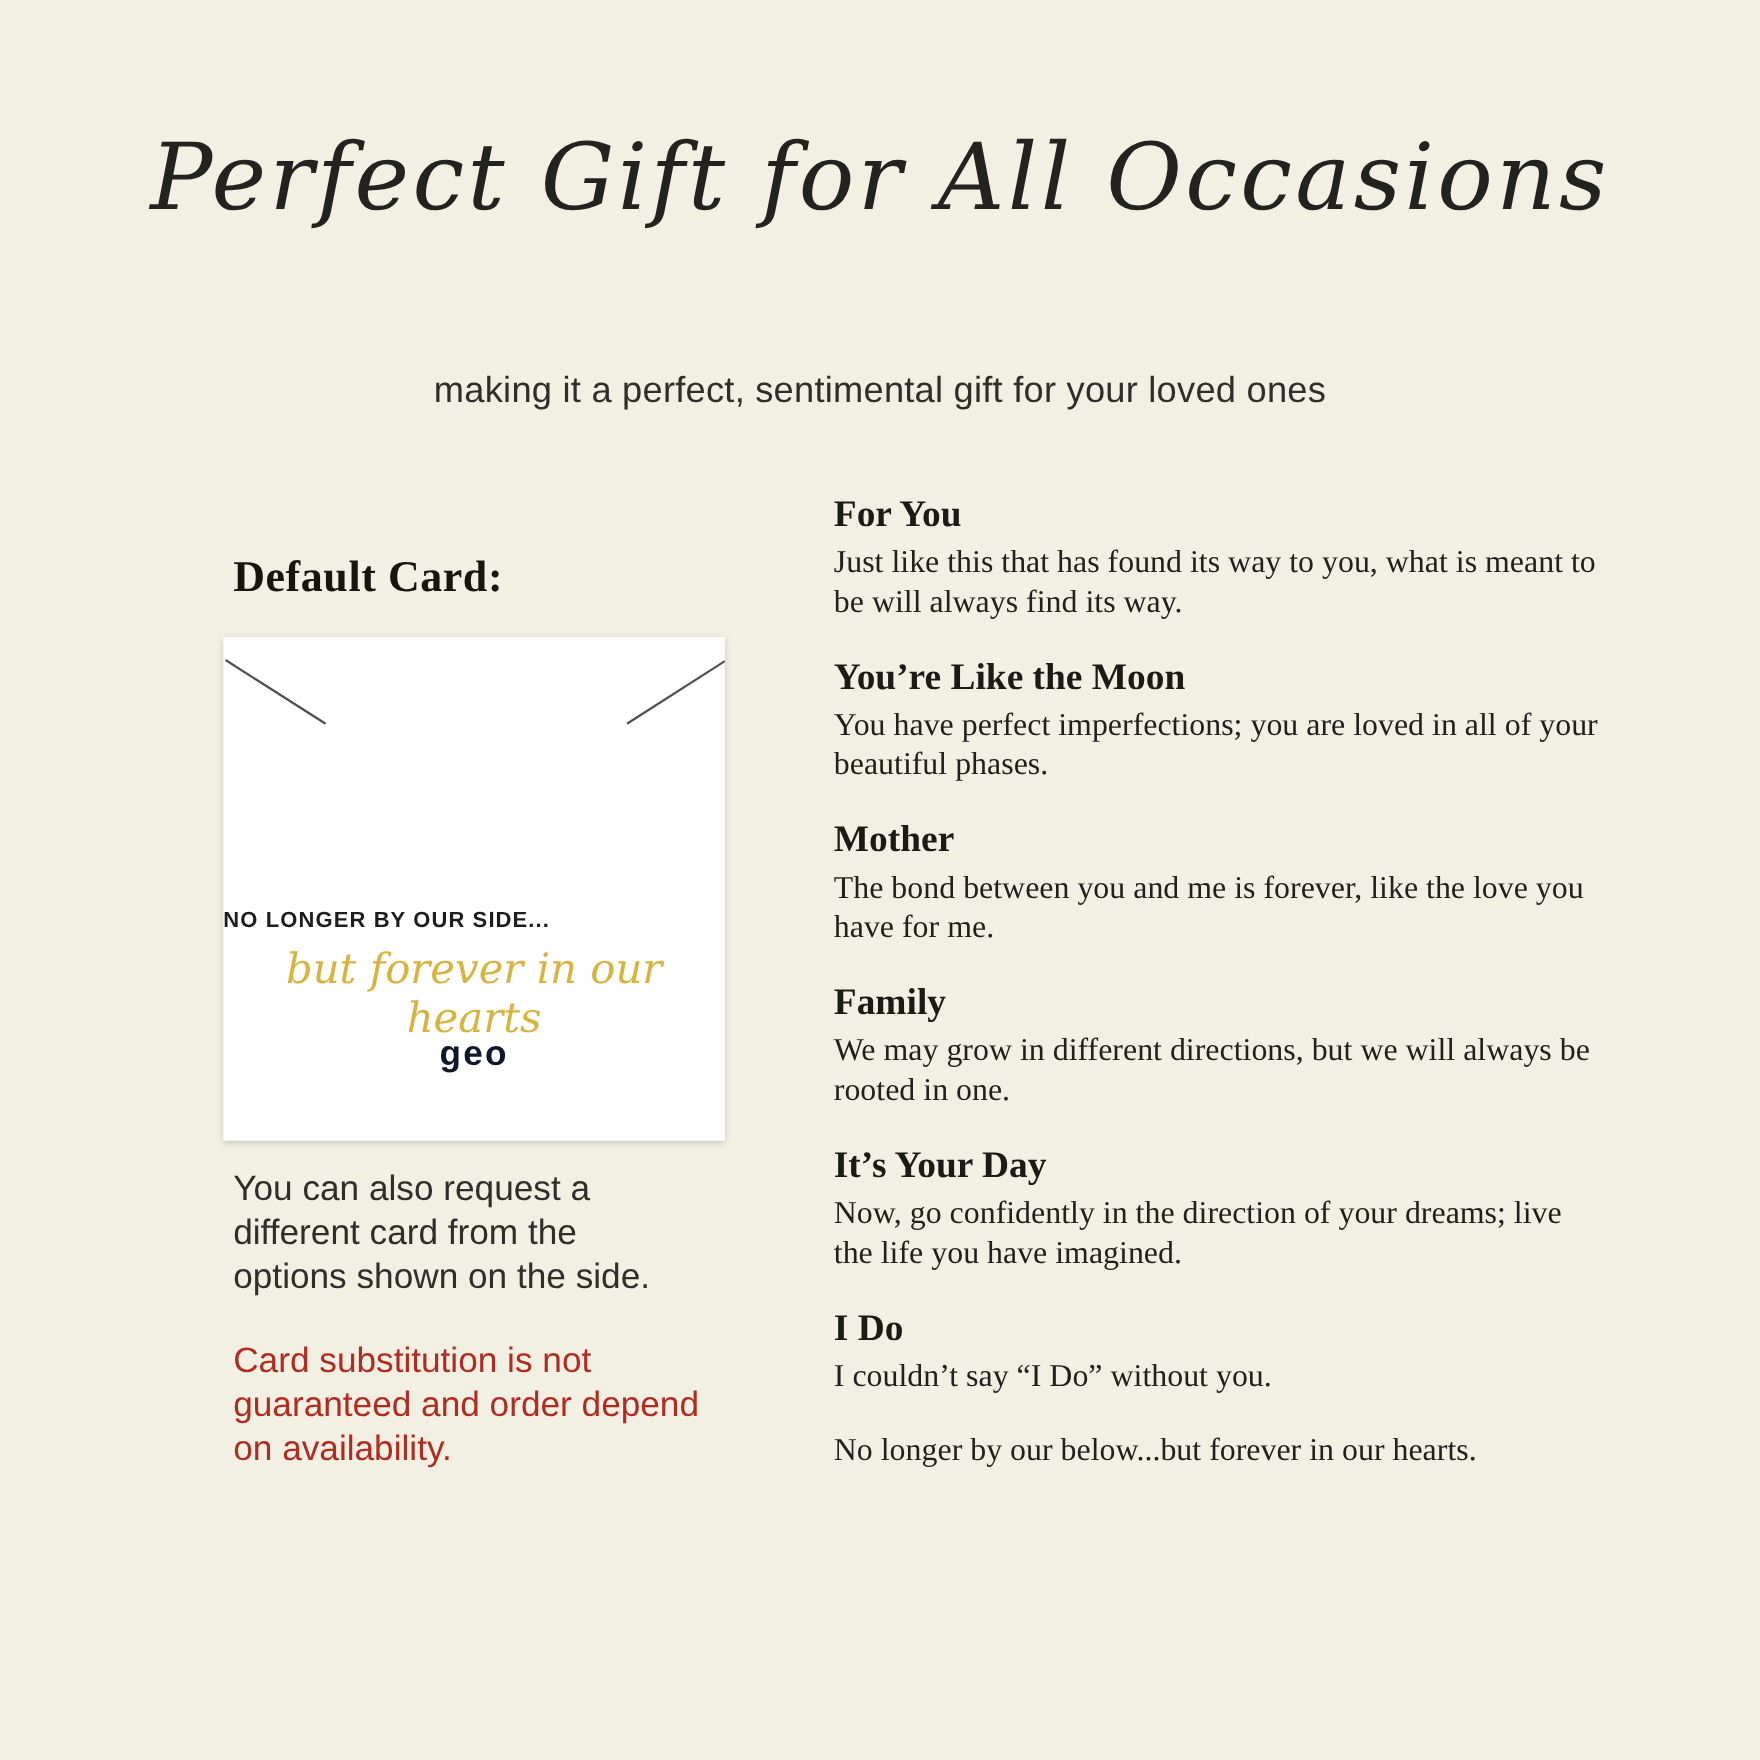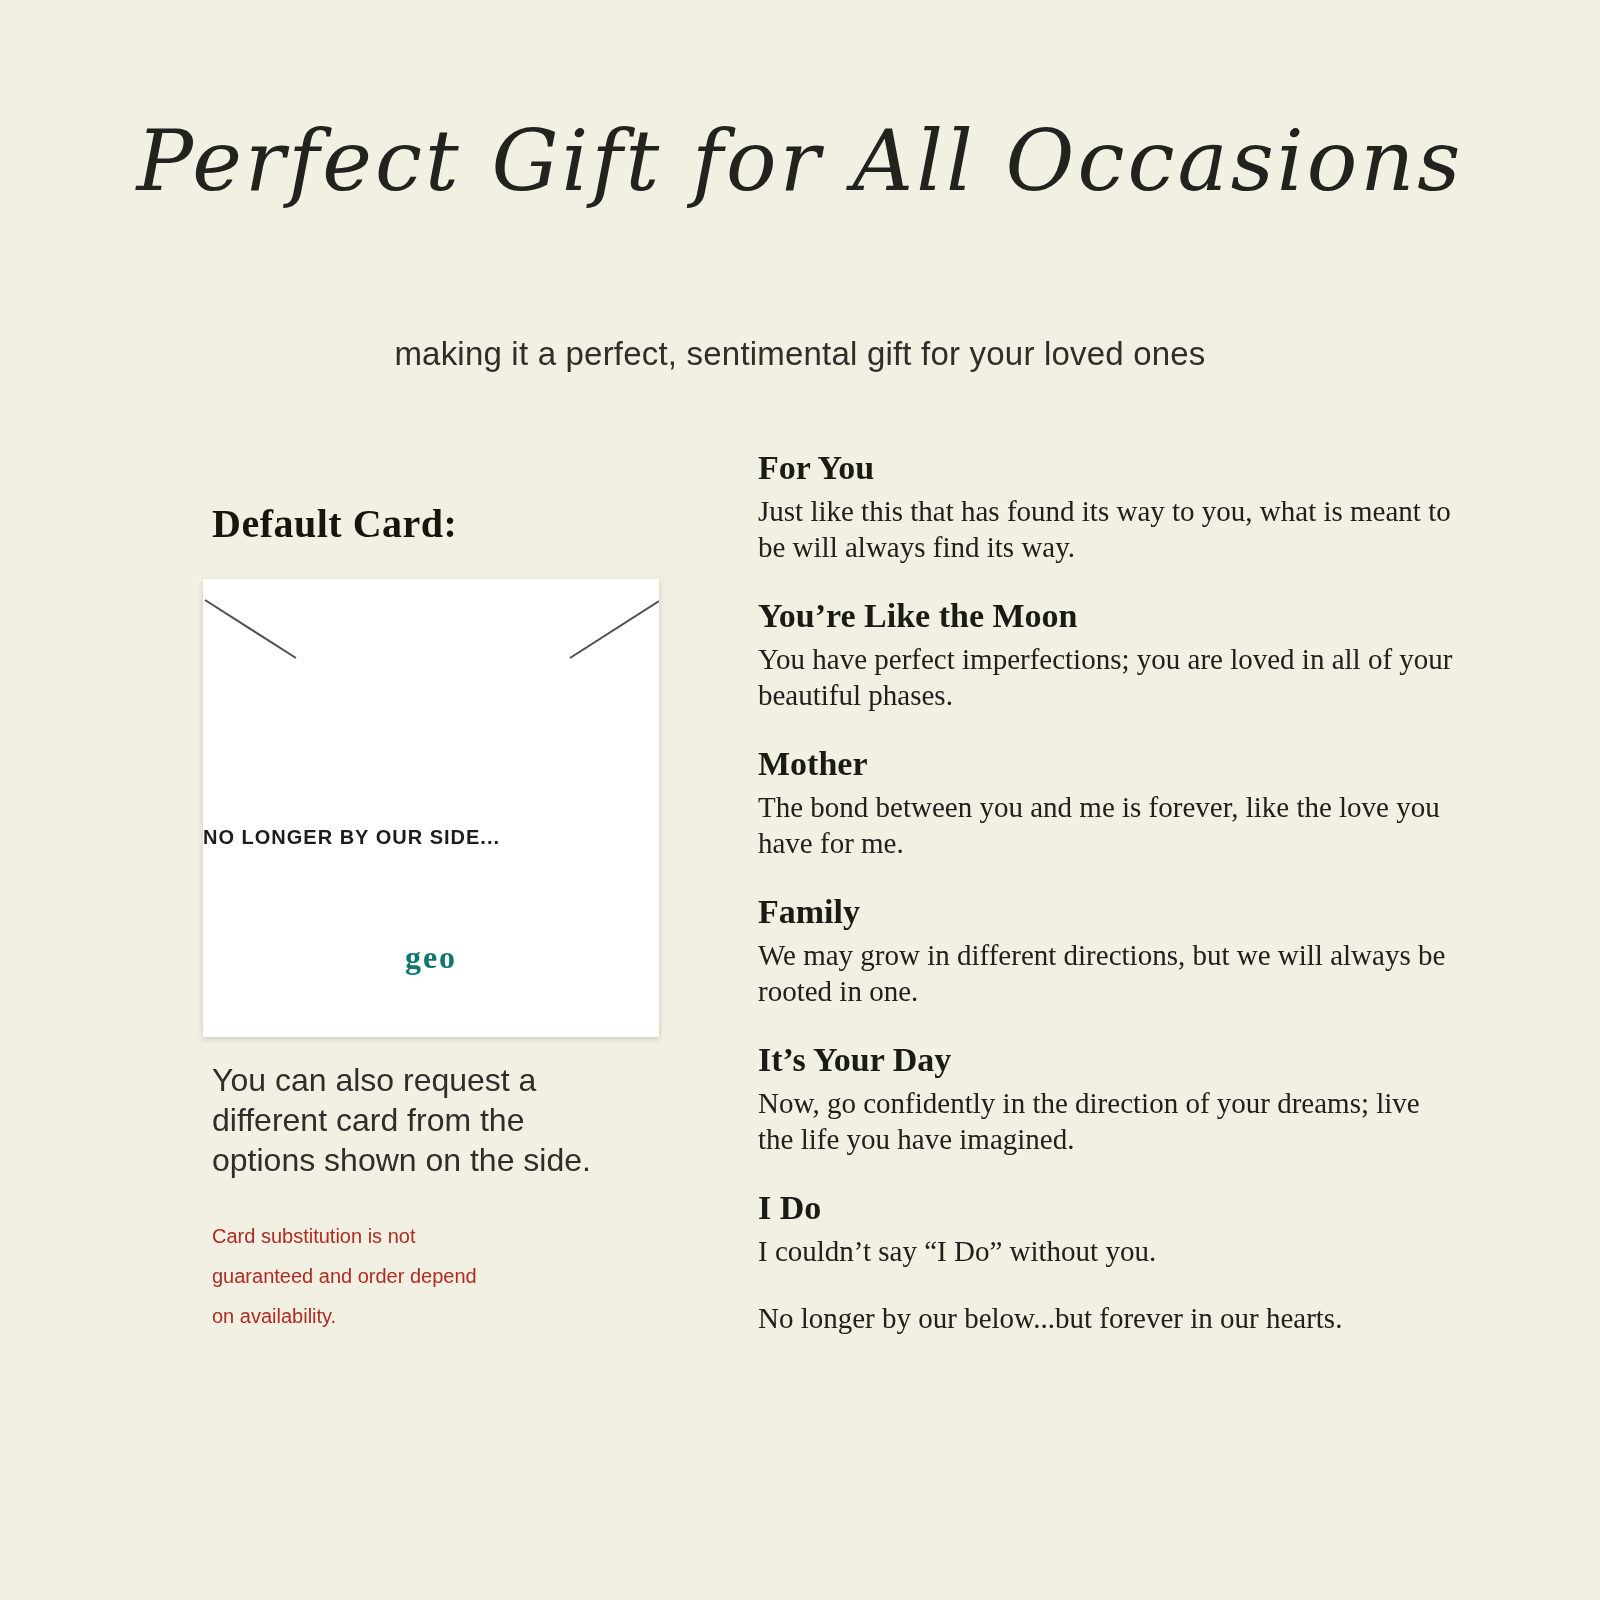--- a/index.html
+++ b/index.html
@@ -37,30 +37,30 @@
     position:absolute; top:247px; left:0; width:100%; 
     font-weight:700; font-size:20px; letter-spacing:1px; color:#1d1d1d;
   }
   .card-script {
     position:absolute; top:280px; left:0; width:100%; text-align:center;
     font-family:"DejaVu Serif", serif; font-style:italic;
     font-size:38px; color:#d6b440;
   }
   .card-brand {
     position:absolute; top:360px; left:0; width:100%; text-align:center;
-    font-family:Liberation Serif, serif; font-weight:700;
-    font-size:32px; letter-spacing:2px; color:#0f766e;
+    font-family:Liberation Sans, sans-serif; font-weight:700;
+    font-size:32px; letter-spacing:2px; color:#0f172a;
   }
   .request-note {
     position:absolute; left:212px; top:1060px;
     font-size:32px; line-height:40px; color:#2e2e2a;
   }
   .warning-note {
     position:absolute; left:212px; top:1216px;
-    font-size:20px; line-height:40px; color:#b02b21;
+    font-size:32px; line-height:40px; color:#b02b21;
   }
 
   
   .options { position:absolute; left:758px; top:448px; width:700px; }
   .option { margin:0 0 31px 0; }
   .option h3 {
     margin:0 0 5px 0;
     font-family:"Liberation Serif", serif; font-weight:700;
     font-size:34px; line-height:40px; color:#1b1b16;
   }
@@ -80,20 +80,21 @@
   <p class="subtitle"><br><span>making it a perfect, sentimental gift for your loved ones</span></p>
 
   <h2 class="default-label">Default Card:</h2>
 
   <div class="card">
     <svg width="456" height="458" viewBox="0 0 456 458">
       <line x1="2" y1="21" x2="93" y2="79" stroke="#4f4f4f" stroke-width="2"></line>
       <line x1="367" y1="79" x2="456" y2="22" stroke="#4f4f4f" stroke-width="2"></line>
     </svg>
     <div class="card-headline">NO LONGER BY OUR SIDE...</div>
+    <div class="card-script">but forever in our hearts</div>
     <div class="card-brand">geo</div>
   </div>
 
   <div class="request-note">
     <div>You can also request a</div>
     <div>different card from the</div>
     <div>options shown on the side.</div>
   </div>
 
   <div class="warning-note">

